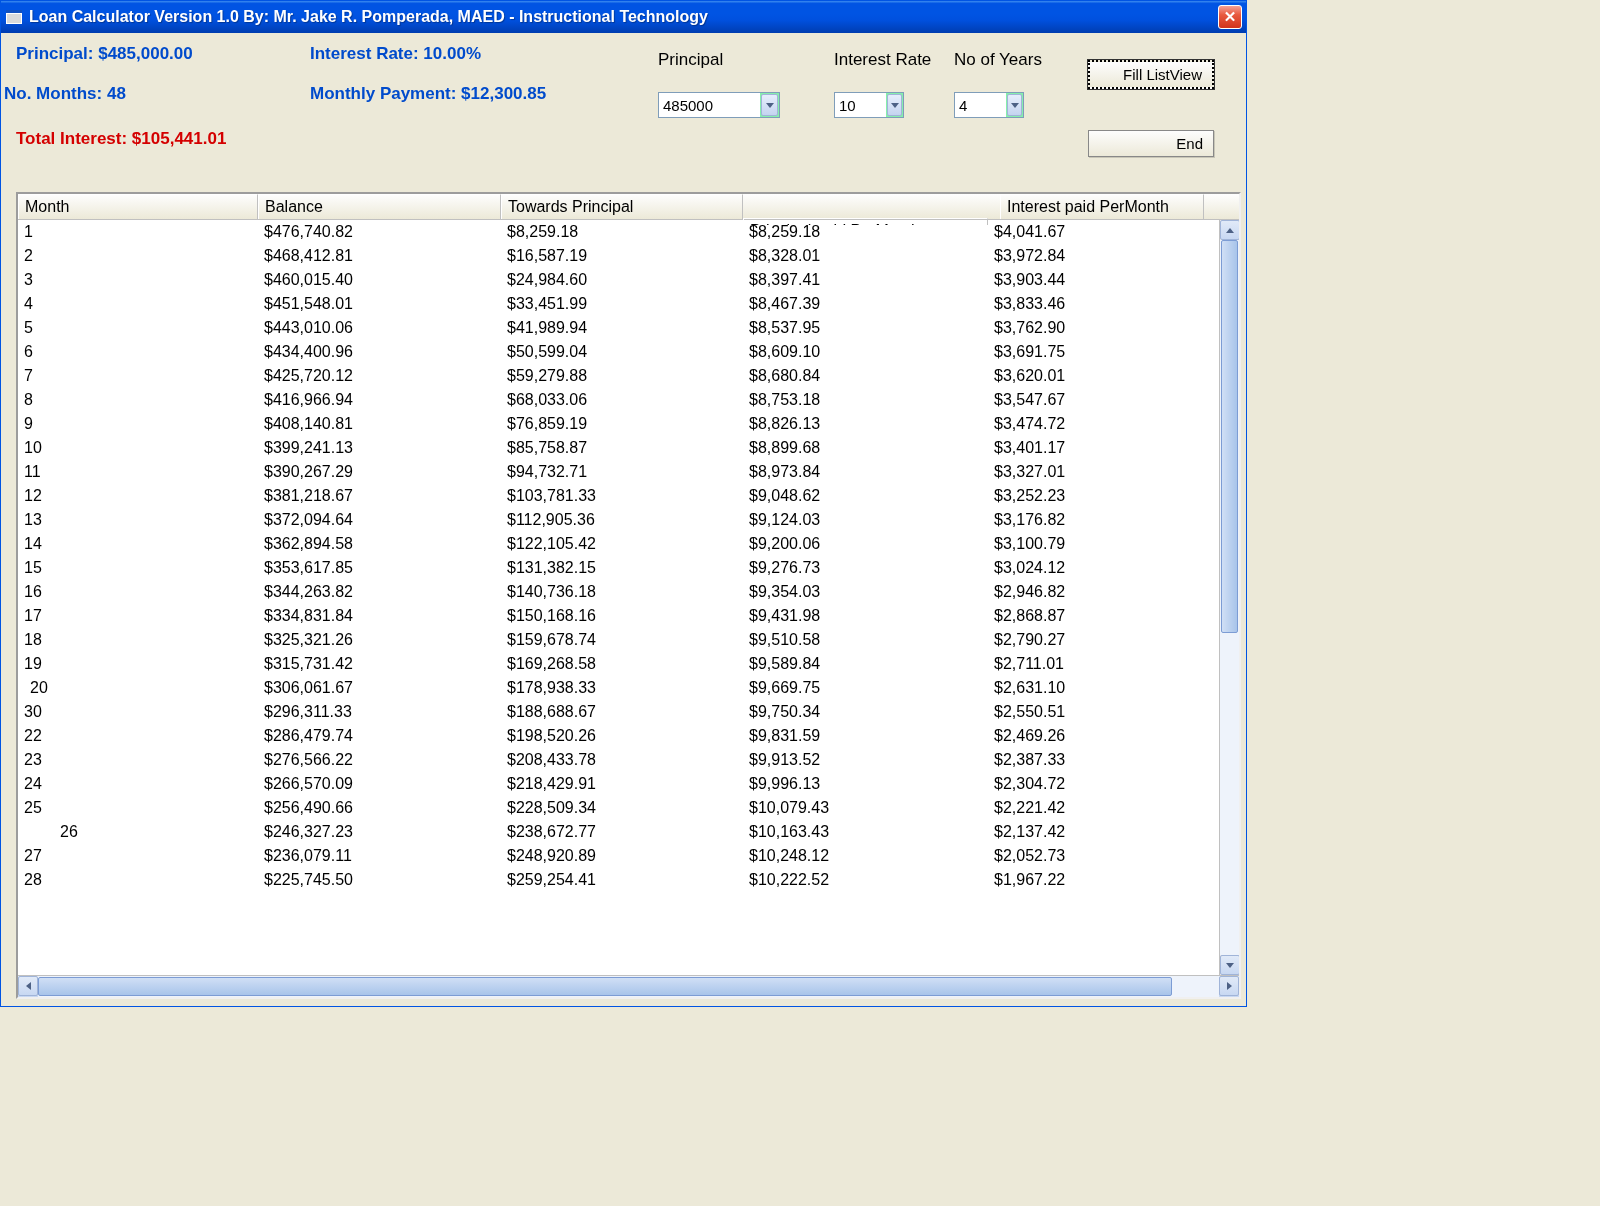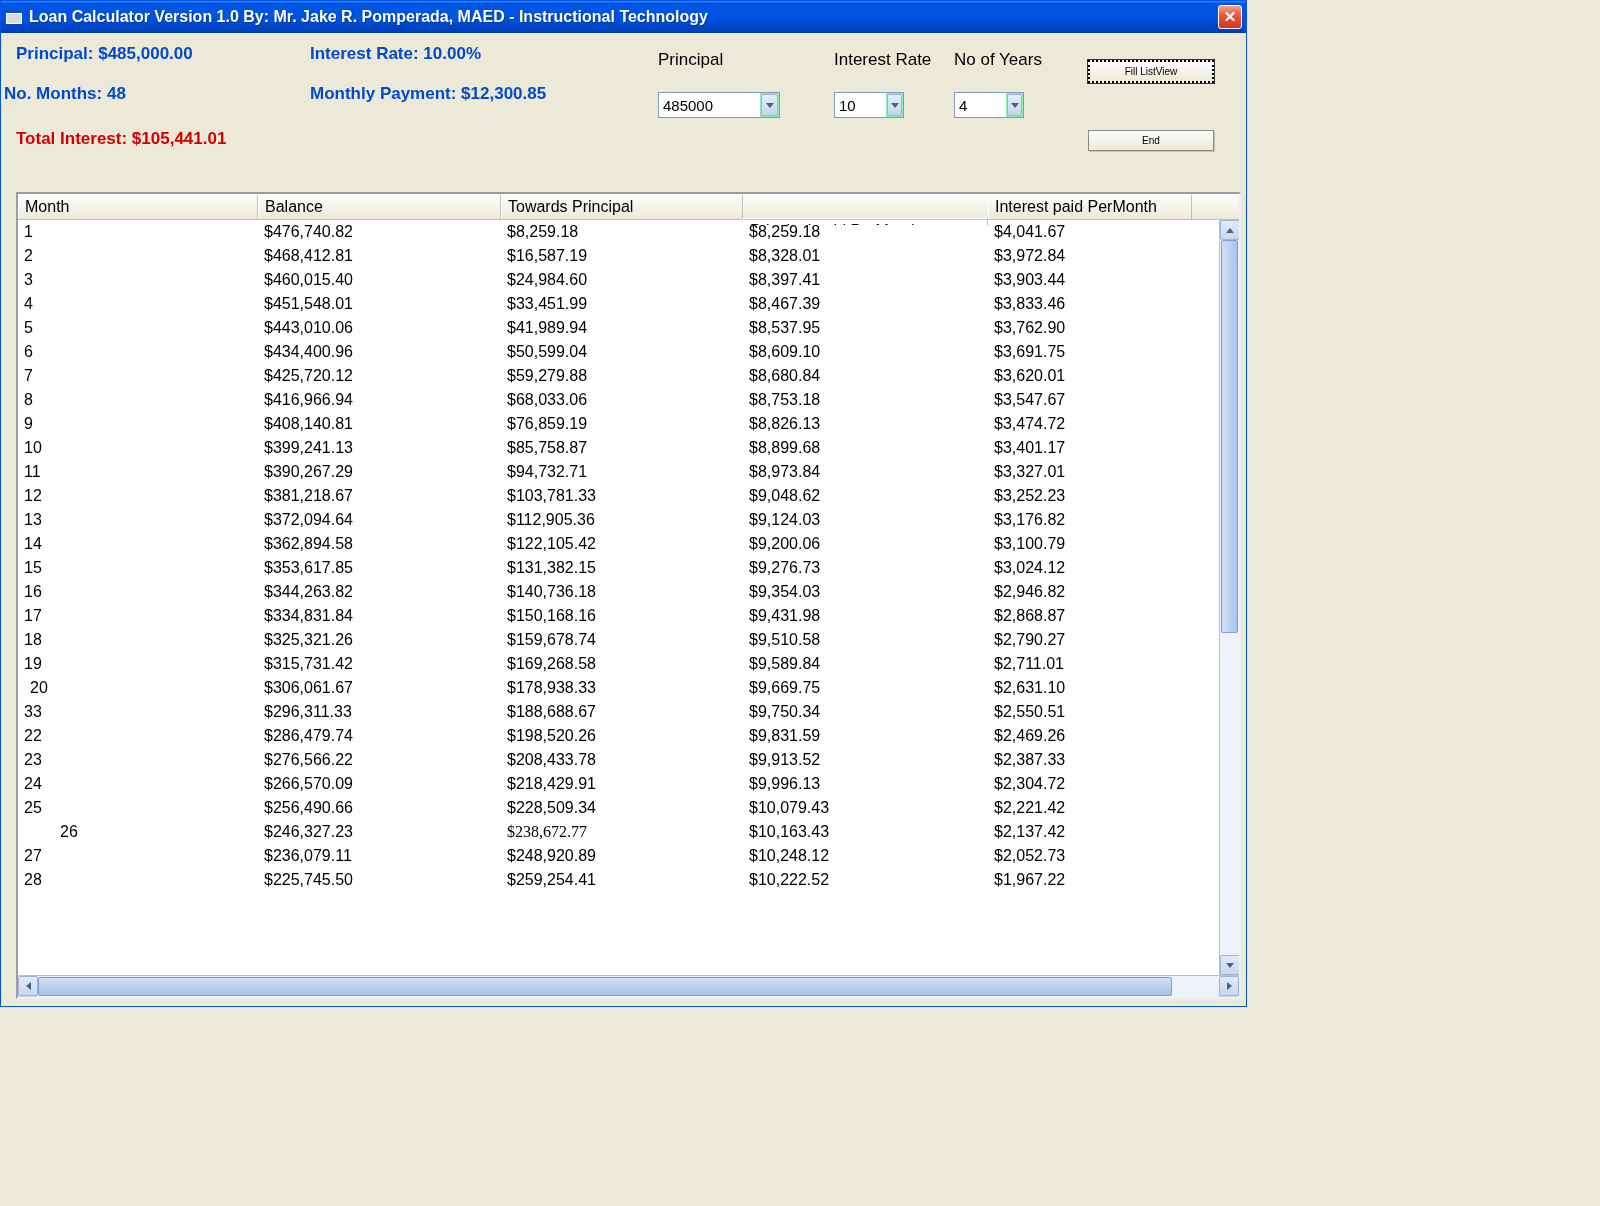--- a/index.html
+++ b/index.html
@@ -111,23 +111,23 @@
     content: "";
     border-left: 4px solid transparent;
     border-right: 4px solid transparent;
     border-top: 5px solid #4d6185;
   }
   .btn {
     position: absolute;
     border: 1px solid #888;
     background: linear-gradient(to bottom, #fdfdfd, #ece9d8);
     padding: 4px 10px;
-    font-size: 10px;
+    font-size: 15px;
     font-family: Tahoma, Arial, sans-serif;
-    text-align: center;
+    text-align: right;
     cursor: pointer;
     box-shadow: 1px 1px 0 rgba(0,0,0,0.15);
   }
   .btn.default { border: 2px dotted #000; outline: 1px solid #333; }
   .listview-container {
     position: absolute;
     top: 158px;
     left: 12px;
     right: 2px;
     bottom: 4px;
@@ -277,21 +277,21 @@
       <div class="btn default" style="left:1084px; top:26px; width:126px;">Fill ListView</div>
       <div class="btn" style="left:1084px; top:96px; width:126px;">End</div>
     </div>
 
     <div class="listview-container">
       <div class="lv-headers">
           <div class="lv-header" style="width: 240px;">Month</div>
           <div class="lv-header" style="width: 243px;">Balance</div>
           <div class="lv-header" style="width: 242px;">Towards Principal</div>
           <div class="lv-header" style="width: 245px; margin-top: 24px;">Principal paid PerMonth</div>
-          <div class="lv-header" style="width: 204px;">Interest paid PerMonth</div>
+          <div class="lv-header" style="width: 204px; margin-left: 12px;">Interest paid PerMonth</div>
         </div>
       <div class="lv-body">
         <div class="lv-rows">
             <div class="lv-row">
               <div class="lv-cell" style="width: 240px;">1</div>
               <div class="lv-cell" style="width: 243px;">$476,740.82</div>
               <div class="lv-cell" style="width: 242px;">$8,259.18</div>
               <div class="lv-cell" style="width: 245px;">$8,259.18</div>
               <div class="lv-cell" style="width: 218px;">$4,041.67</div>
             </div>
@@ -422,21 +422,21 @@
               <div class="lv-cell" style="width: 218px;">$2,711.01</div>
             </div>
             <div class="lv-row">
               <div class="lv-cell" style="width: 240px; padding-left: 12px;">20</div>
               <div class="lv-cell" style="width: 243px;">$306,061.67</div>
               <div class="lv-cell" style="width: 242px;">$178,938.33</div>
               <div class="lv-cell" style="width: 245px;">$9,669.75</div>
               <div class="lv-cell" style="width: 218px;">$2,631.10</div>
             </div>
             <div class="lv-row">
-              <div class="lv-cell" style="width: 240px;">33</div>
+              <div class="lv-cell" style="width: 240px;">30</div>
               <div class="lv-cell" style="width: 243px;">$296,311.33</div>
               <div class="lv-cell" style="width: 242px;">$188,688.67</div>
               <div class="lv-cell" style="width: 245px;">$9,750.34</div>
               <div class="lv-cell" style="width: 218px;">$2,550.51</div>
             </div>
             <div class="lv-row">
               <div class="lv-cell" style="width: 240px;">22</div>
               <div class="lv-cell" style="width: 243px;">$286,479.74</div>
               <div class="lv-cell" style="width: 242px;">$198,520.26</div>
               <div class="lv-cell" style="width: 245px;">$9,831.59</div>
@@ -459,21 +459,21 @@
             <div class="lv-row">
               <div class="lv-cell" style="width: 240px;">25</div>
               <div class="lv-cell" style="width: 243px;">$256,490.66</div>
               <div class="lv-cell" style="width: 242px;">$228,509.34</div>
               <div class="lv-cell" style="width: 245px;">$10,079.43</div>
               <div class="lv-cell" style="width: 218px;">$2,221.42</div>
             </div>
             <div class="lv-row">
               <div class="lv-cell" style="width: 240px; padding-left: 42px;">26</div>
               <div class="lv-cell" style="width: 243px;">$246,327.23</div>
-              <div class="lv-cell" style="width: 242px; font-family: Liberation Serif, serif;">$238,672.77</div>
+              <div class="lv-cell" style="width: 242px;">$238,672.77</div>
               <div class="lv-cell" style="width: 245px;">$10,163.43</div>
               <div class="lv-cell" style="width: 218px;">$2,137.42</div>
             </div>
             <div class="lv-row">
               <div class="lv-cell" style="width: 240px;">27</div>
               <div class="lv-cell" style="width: 243px;">$236,079.11</div>
               <div class="lv-cell" style="width: 242px;">$248,920.89</div>
               <div class="lv-cell" style="width: 245px;">$10,248.12</div>
               <div class="lv-cell" style="width: 218px;">$2,052.73</div>
             </div>

